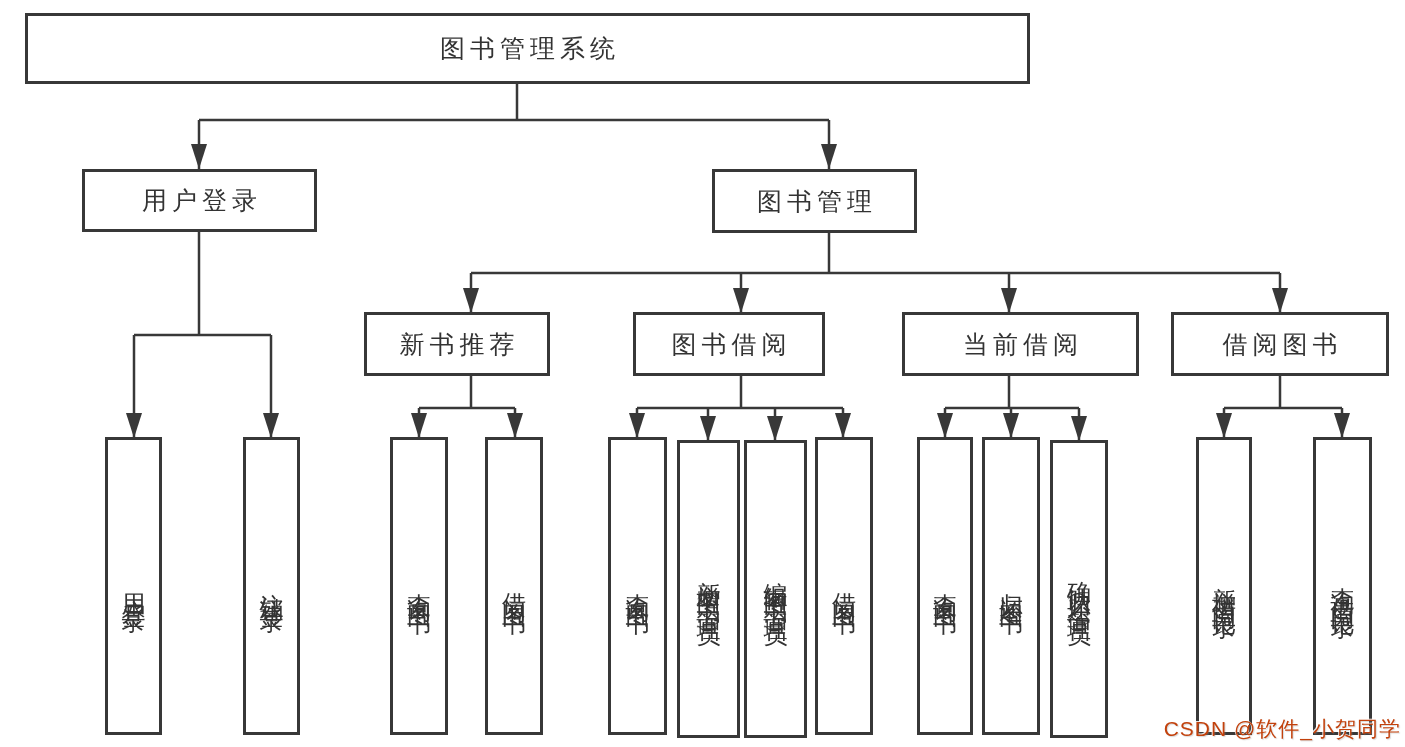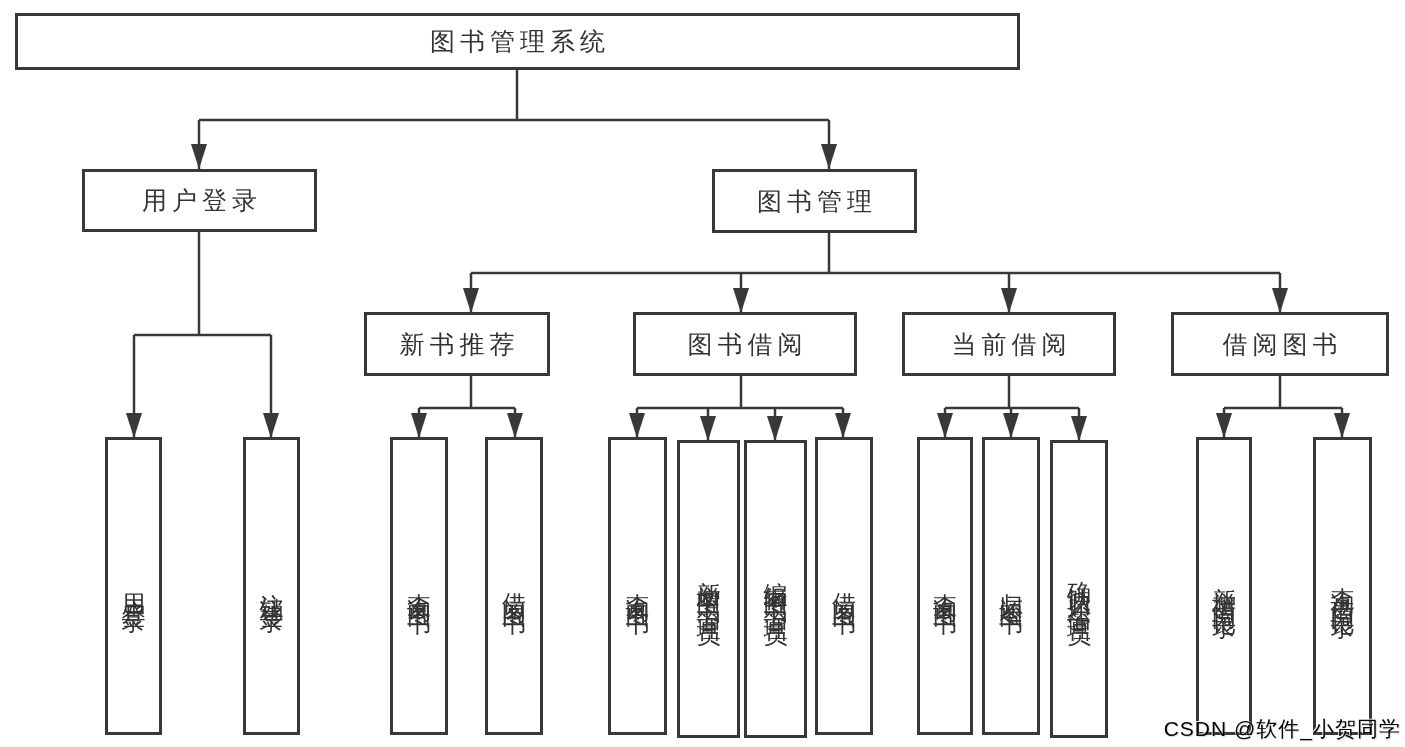--- a/index.html
+++ b/index.html
@@ -14,21 +14,21 @@
   }
   .hnode { font-size:25px; letter-spacing:5px; text-indent:5px; white-space:nowrap; }
   .leaf  { top:437px; height:298px; }
   .leaf-low { top:440px; }
   .vtext {
     writing-mode:vertical-rl; text-orientation:mixed;
     font-size:24px; letter-spacing:6px; line-height:1;
   }
   .watermark {
     position:absolute; right:4px; bottom:4px; font-size:21px;
-    color:#000000; letter-spacing:1px; white-space:nowrap;
+    color:#c2410c; letter-spacing:1px; white-space:nowrap;
     text-shadow:-1px -1px 0 rgba(255,255,255,0.85), 1px 1px 1px rgba(140,140,140,0.35);
   }
 </style>
 </head>
 <body>
 
 <div class="stage">
 
   <svg class="connectors" viewBox="0 0 1405 747" xmlns="http://www.w3.org/2000/svg">
     <defs>
@@ -61,28 +61,28 @@
       <path d="M775,408 V441" marker-end="url(#arrow)"></path>
       <path d="M843,408 V438" marker-end="url(#arrow)"></path>
       <path d="M945,408 V438" marker-end="url(#arrow)"></path>
       <path d="M1011,408 V438" marker-end="url(#arrow)"></path>
       <path d="M1079,408 V441" marker-end="url(#arrow)"></path>
       <path d="M1224,408 V438" marker-end="url(#arrow)"></path>
       <path d="M1342,408 V438" marker-end="url(#arrow)"></path>
     </g>
   </svg>
 
-  <div class="node hnode" style="left:15px; top:13px; width:1005px; height:57px;">图书管理系统</div>
+  <div class="node hnode" style="left:25px; top:13px; width:1005px; height:71px;">图书管理系统</div>
 
   <div class="node hnode" style="left:82px; top:169px; width:235px; height:63px;">用户登录</div>
   <div class="node hnode" style="left:712px; top:169px; width:205px; height:64px;">图书管理</div>
 
   <div class="node hnode" style="left:364px; top:312px; width:186px; height:64px;">新书推荐</div>
-  <div class="node hnode" style="left:633px; top:312px; width:224px; height:64px;">图书借阅</div>
-  <div class="node hnode" style="left:902px; top:312px; width:214px; height:64px;">当前借阅</div>
+  <div class="node hnode" style="left:633px; top:312px; width:192px; height:64px;">图书借阅</div>
+  <div class="node hnode" style="left:902px; top:312px; width:237px; height:64px;">当前借阅</div>
   <div class="node hnode" style="left:1171px; top:312px; width:218px; height:64px;">借阅图书</div>
 
   <div class="node leaf" style="left:105px; width:57px;">
     <span class="vtext">用户登录</span>
   </div>
   <div class="node leaf" style="left:243px; width:57px;">
     <span class="vtext">注销登录</span>
   </div>
 
   <div class="node leaf" style="left:390px; width:58px;">

